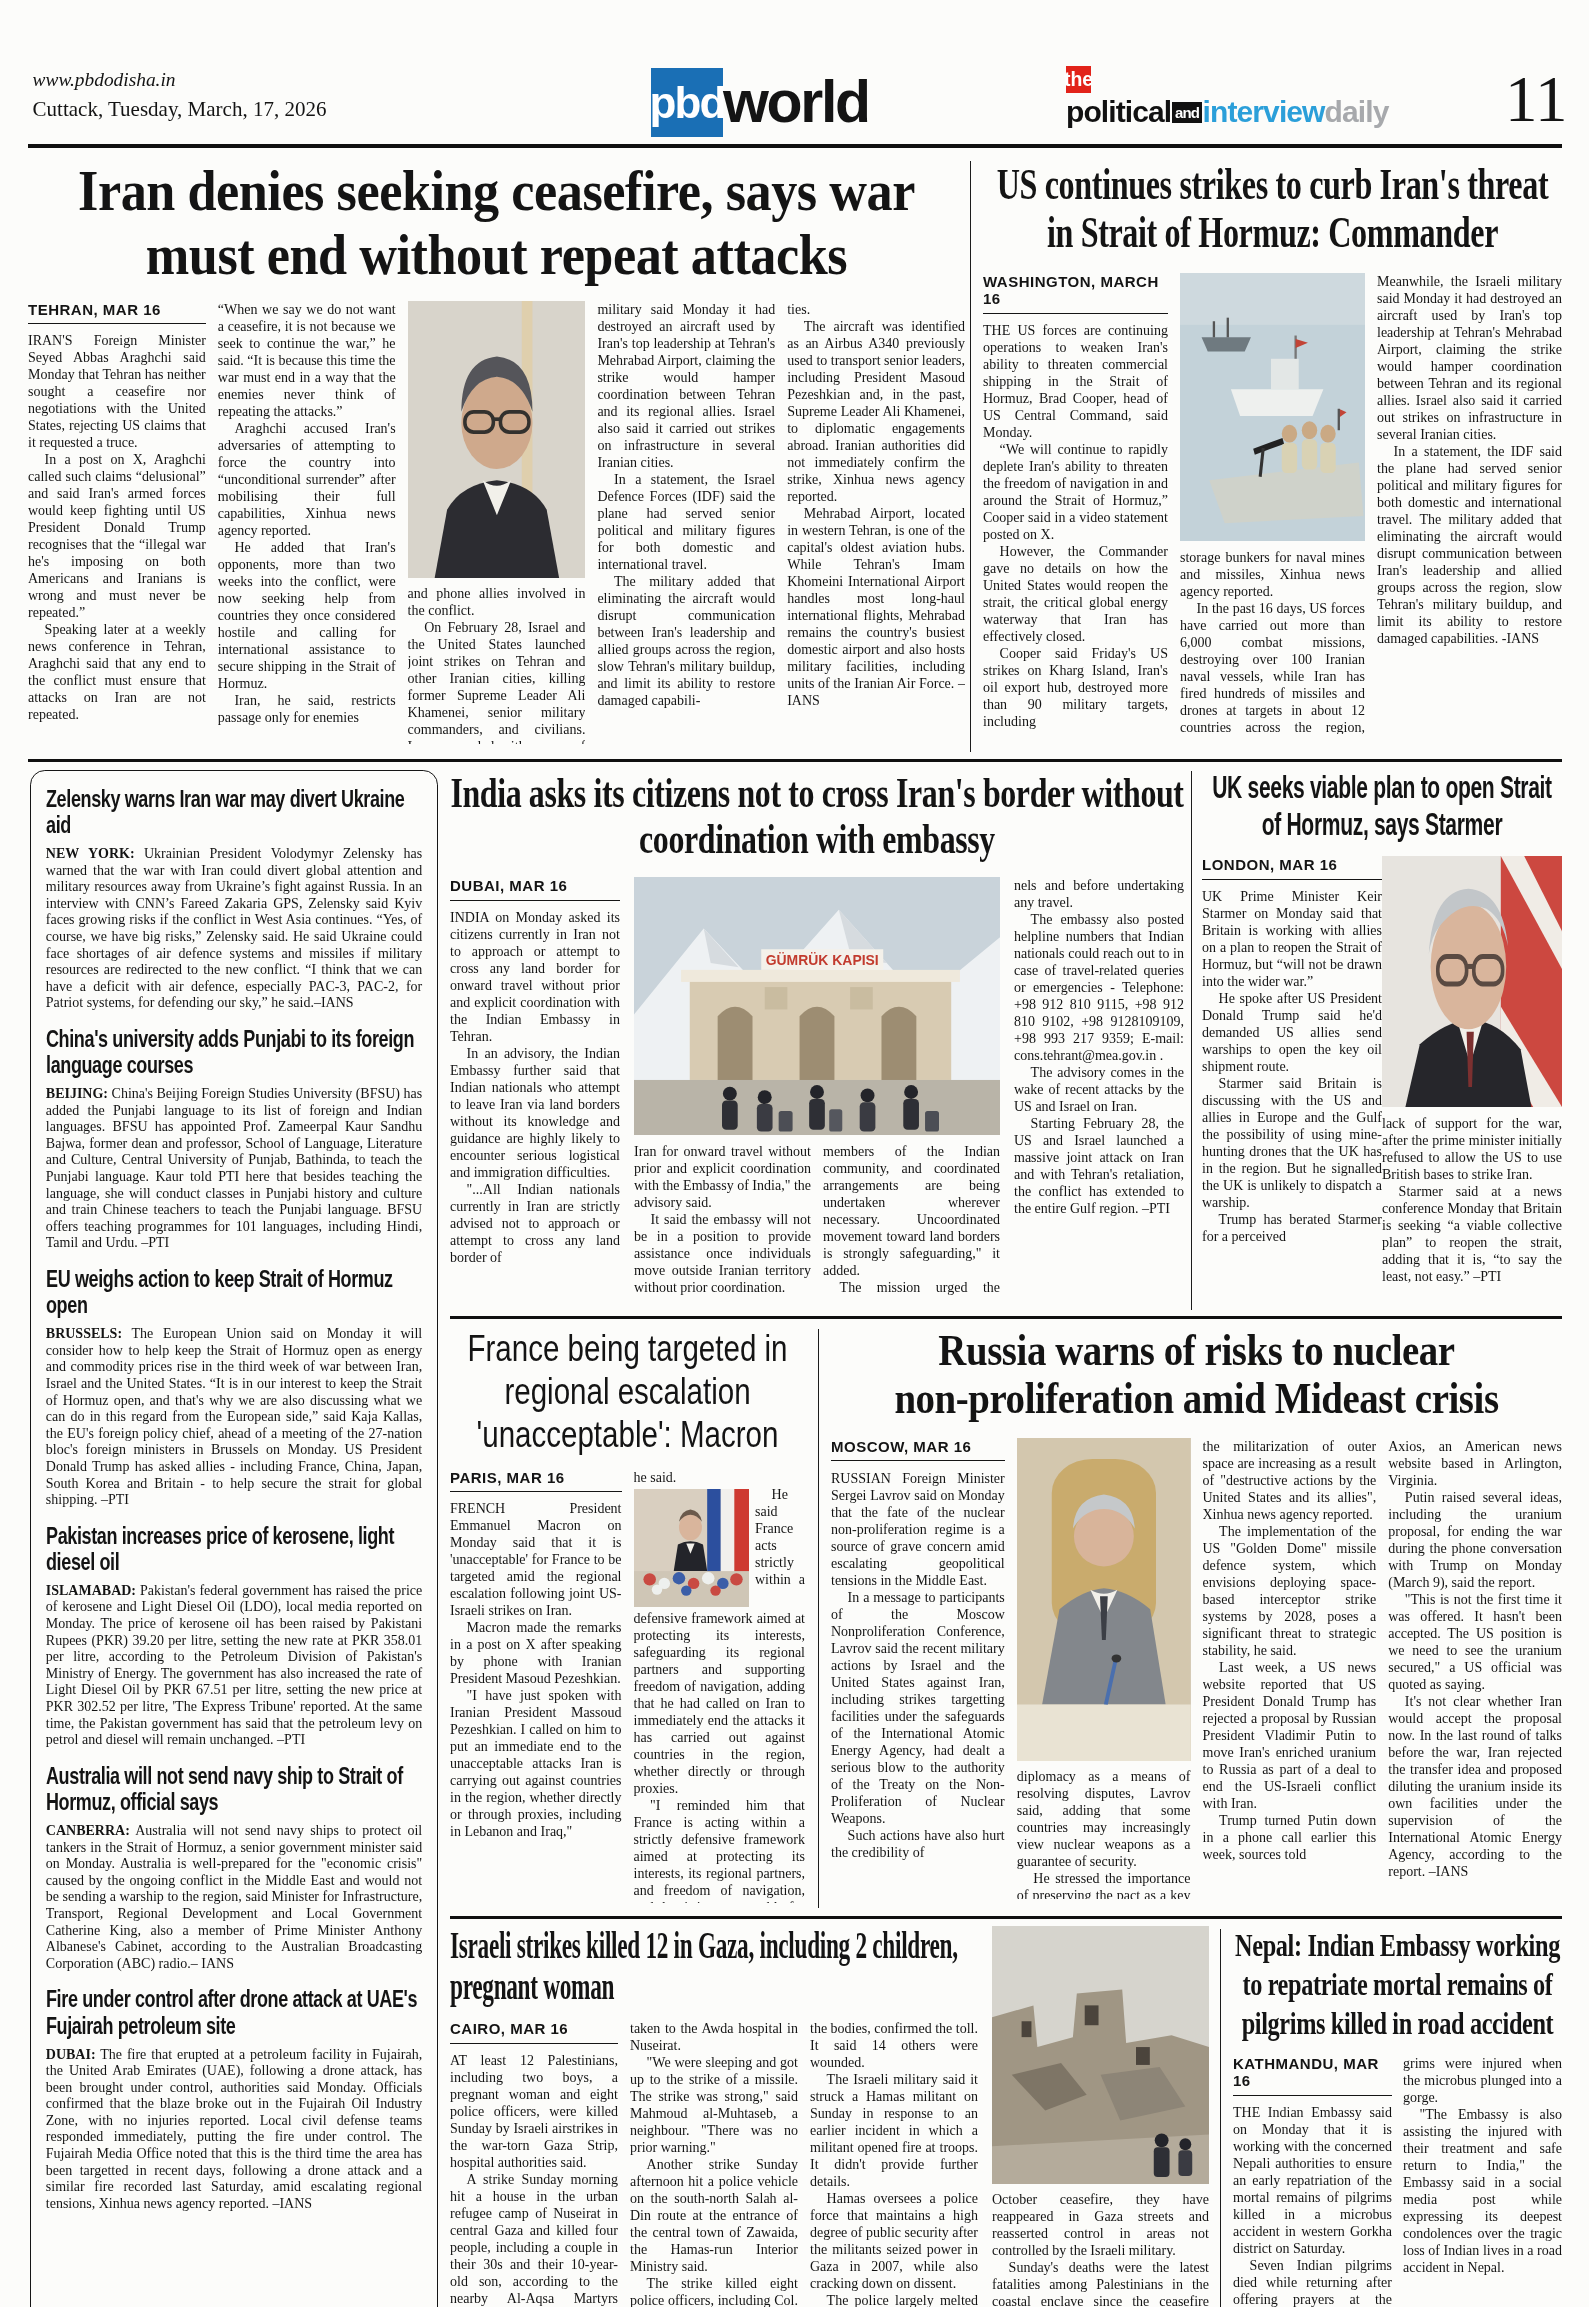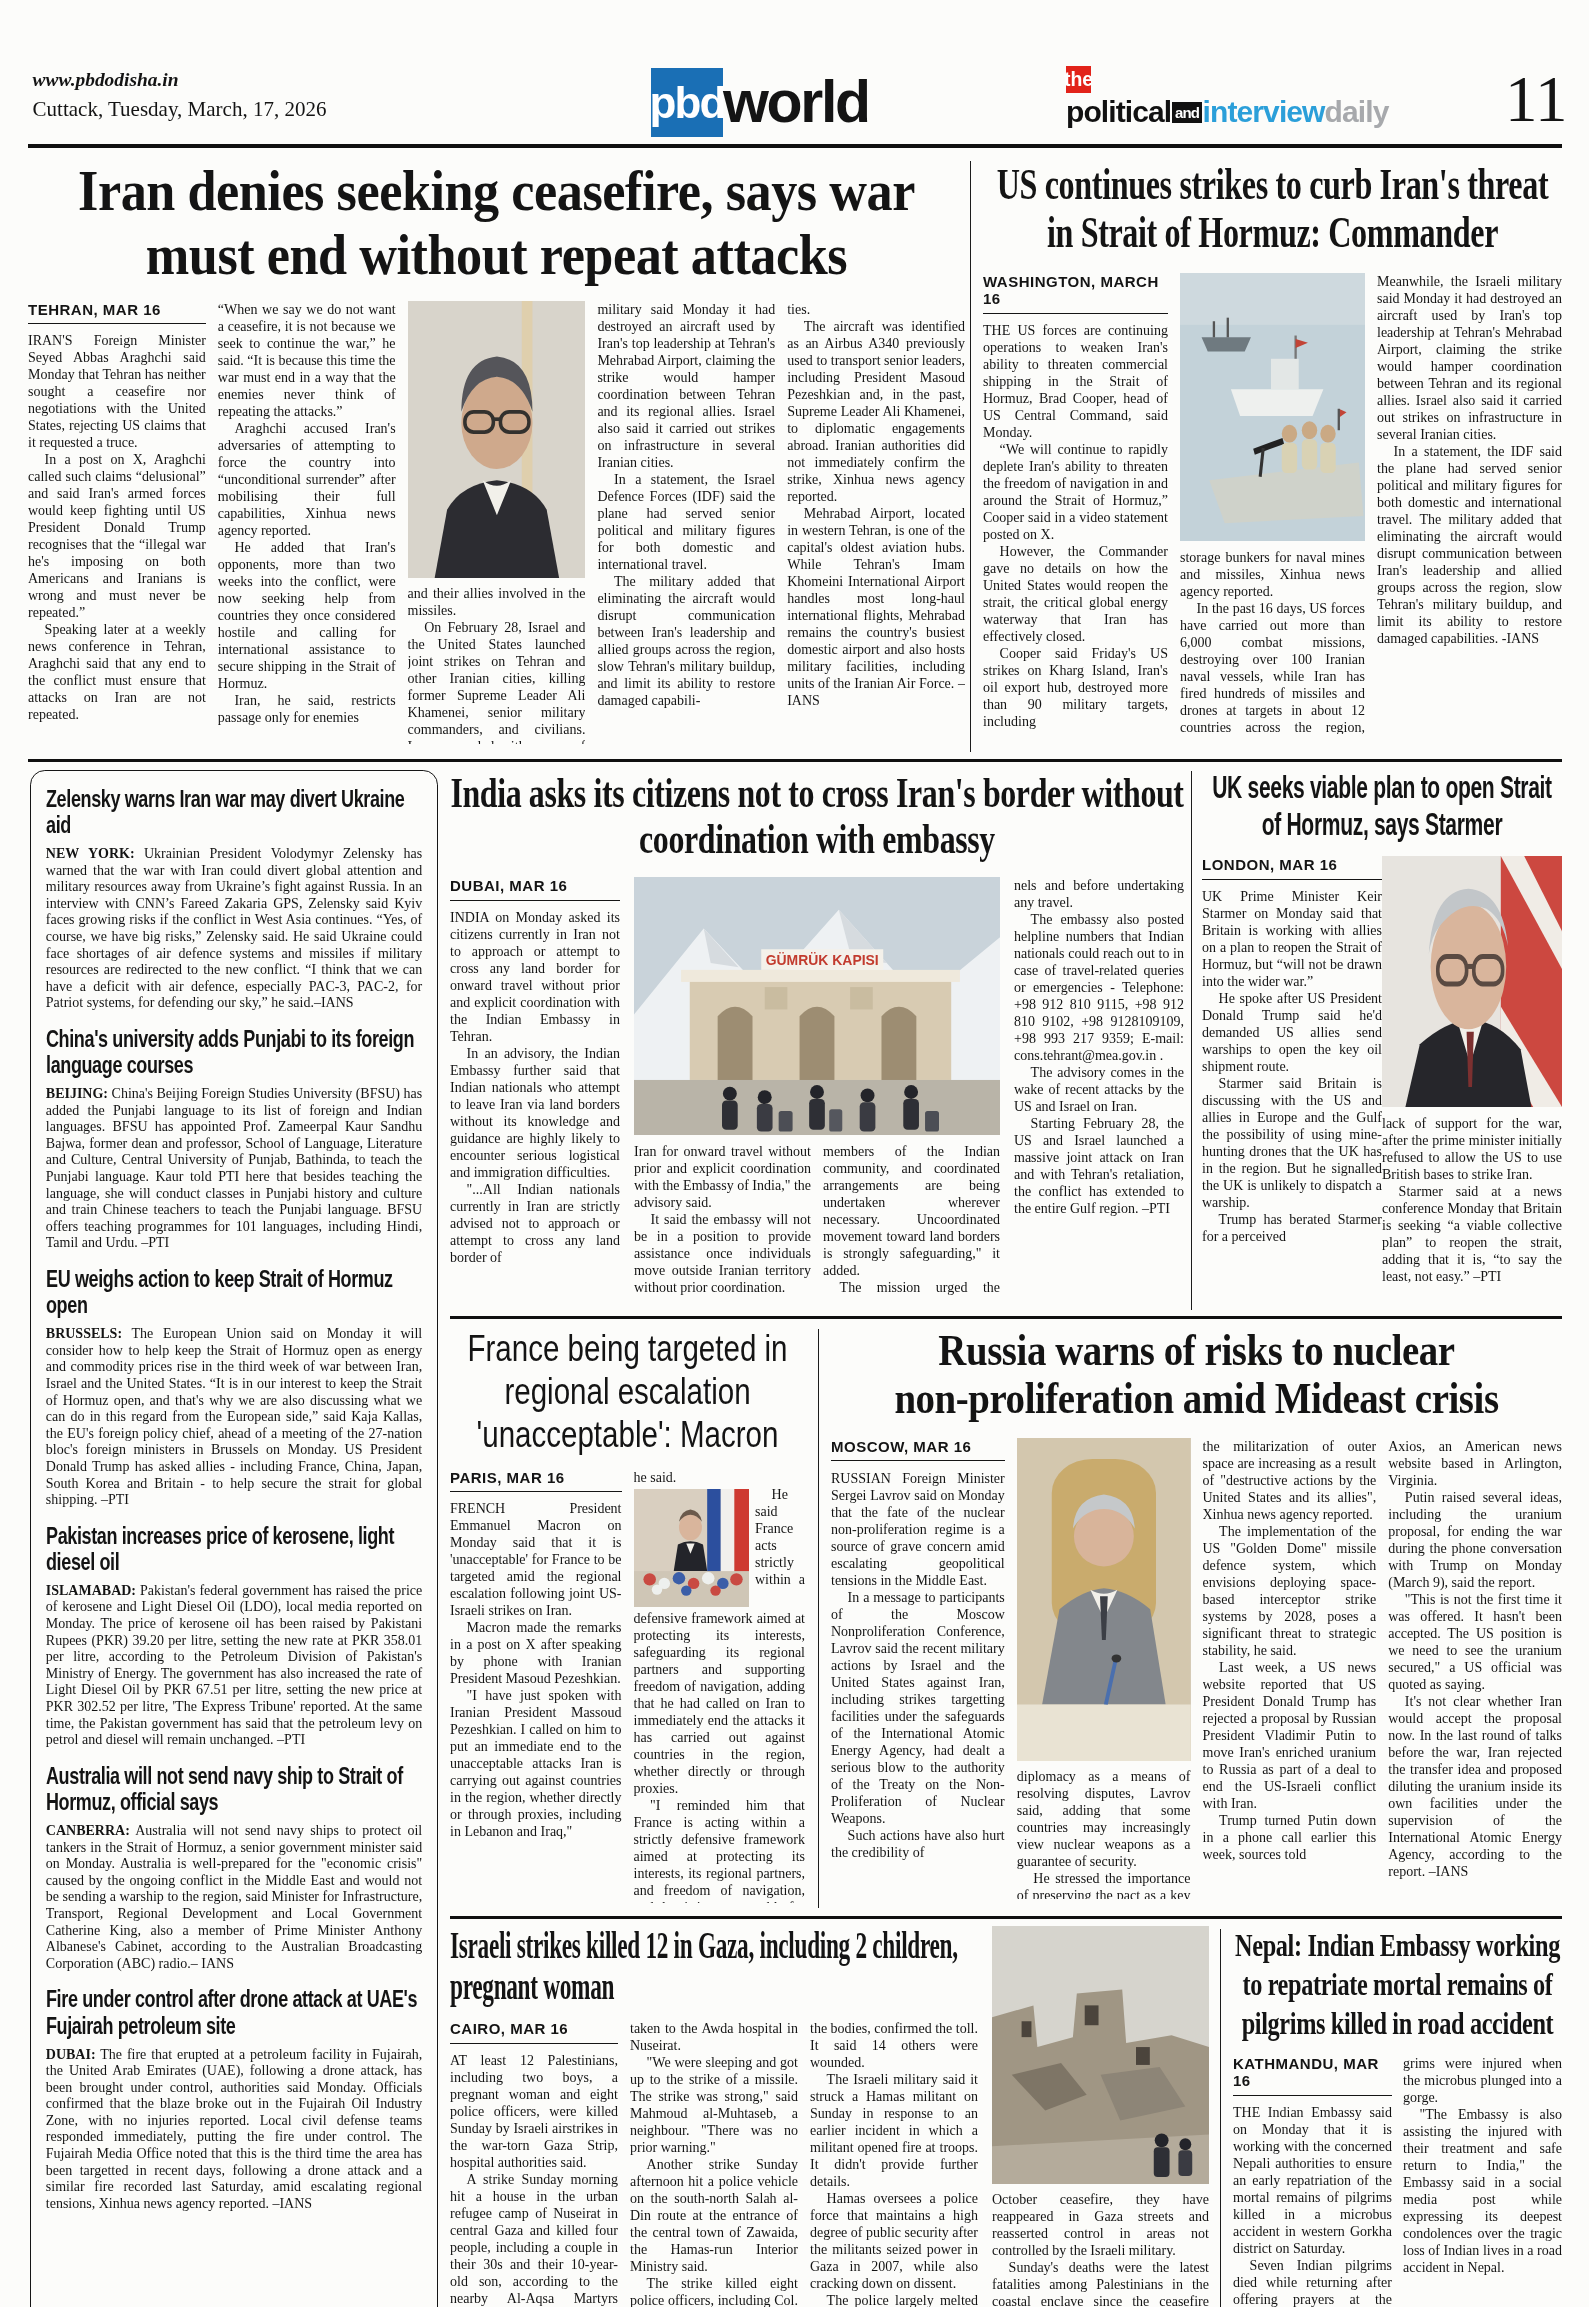--- a/index.html
+++ b/index.html
@@ -1,21 +1,21 @@
 <!DOCTYPE html>
 <html lang="en" style="font-size:7.4px"><head>
 <meta charset="utf-8">
 <style>
   * { margin:0; padding:0; box-sizing:border-box; }
   body { background:#e6e4df; font-family:"Liberation Serif", serif; color:#141414; }
   .page { position:relative; width:1589px; height:2452px; background:#fcfcfa; overflow:hidden; }
   .abs { position:absolute; }
 
   
-  .site-url { font-style:italic; font-size:19.4px;font-weight:bold; }
+  .site-url { font-style:italic; font-size:19.4px; }
   .place-date { font-size:21px; margin-top:5.5px; }
   .pbd-box { background:#1a6fb5; color:#fff; font-family:"Liberation Sans",sans-serif;
              font-weight:700; font-size:44px; width:72px; height:69px; display:flex;
              align-items:center; justify-content:center; letter-spacing:-1.8px; }
   .world-word { font-family:"Liberation Sans",sans-serif; font-weight:700; font-size:59px;
                 letter-spacing:-2.3px; line-height:69px; }
   .the-box { background:#e2231a; color:#fff; font-family:"Liberation Sans",sans-serif;
              font-weight:700; font-size:19.4px; width:25px; height:27px; display:flex;
              align-items:center; justify-content:center; }
   .brand-row { display:flex; align-items:baseline; font-family:"Liberation Sans",sans-serif;
@@ -107,21 +107,21 @@
             <path d="M30 300 L44 226 Q60 198 100 194 Q140 198 156 226 L170 300 Z" fill="#2c2c31"></path>
             <path d="M84 194 L100 232 L116 194 Q100 206 84 194 Z" fill="#f2f0ea"></path>
             <ellipse cx="100" cy="132" rx="40" ry="50" fill="#cfa98c"></ellipse>
             <path d="M60 120 Q60 64 100 60 Q140 64 140 120 Q128 84 100 82 Q72 84 60 120 Z" fill="#55555a"></path>
             <rect x="64" y="120" width="32" height="22" rx="10" fill="none" stroke="#33312e" stroke-width="4"></rect>
             <rect x="104" y="120" width="32" height="22" rx="10" fill="none" stroke="#33312e" stroke-width="4"></rect>
             <line x1="96" y1="128" x2="104" y2="128" stroke="#33312e" stroke-width="4"></line>
           </svg>
         </figure>
         <div class="flow">
-            <p>and their allies involved in the missiles.</p>
+            <p>and phone allies involved in the conflict.</p>
             <p>On February 28, Israel and the United States launched joint strikes on Tehran and other Iranian cities, killing former Supreme Leader Ali Khamenei, senior military commanders, and civilians. Iran responded with waves of missile and drone attacks on Israel and US bases and assets across the Middle East.</p>
           </div>
       </div>
       <div class="col flow">
           <p>military said Monday it had destroyed an aircraft used by Iran's top leadership at Tehran's Mehrabad Airport, claiming the strike would hamper coordination between Tehran and its regional allies. Israel also said it carried out strikes on infrastructure in several Iranian cities.</p>
           <p>In a statement, the Israel Defence Forces (IDF) said the plane had served senior political and military figures for both domestic and international travel.</p>
           <p>The military added that eliminating the aircraft would disrupt communication between Iran's leadership and allied groups across the region, slow Tehran's military buildup, and limit its ability to restore damaged capabili-</p>
         </div>
       <div class="col flow">
           <p>ties.</p>

